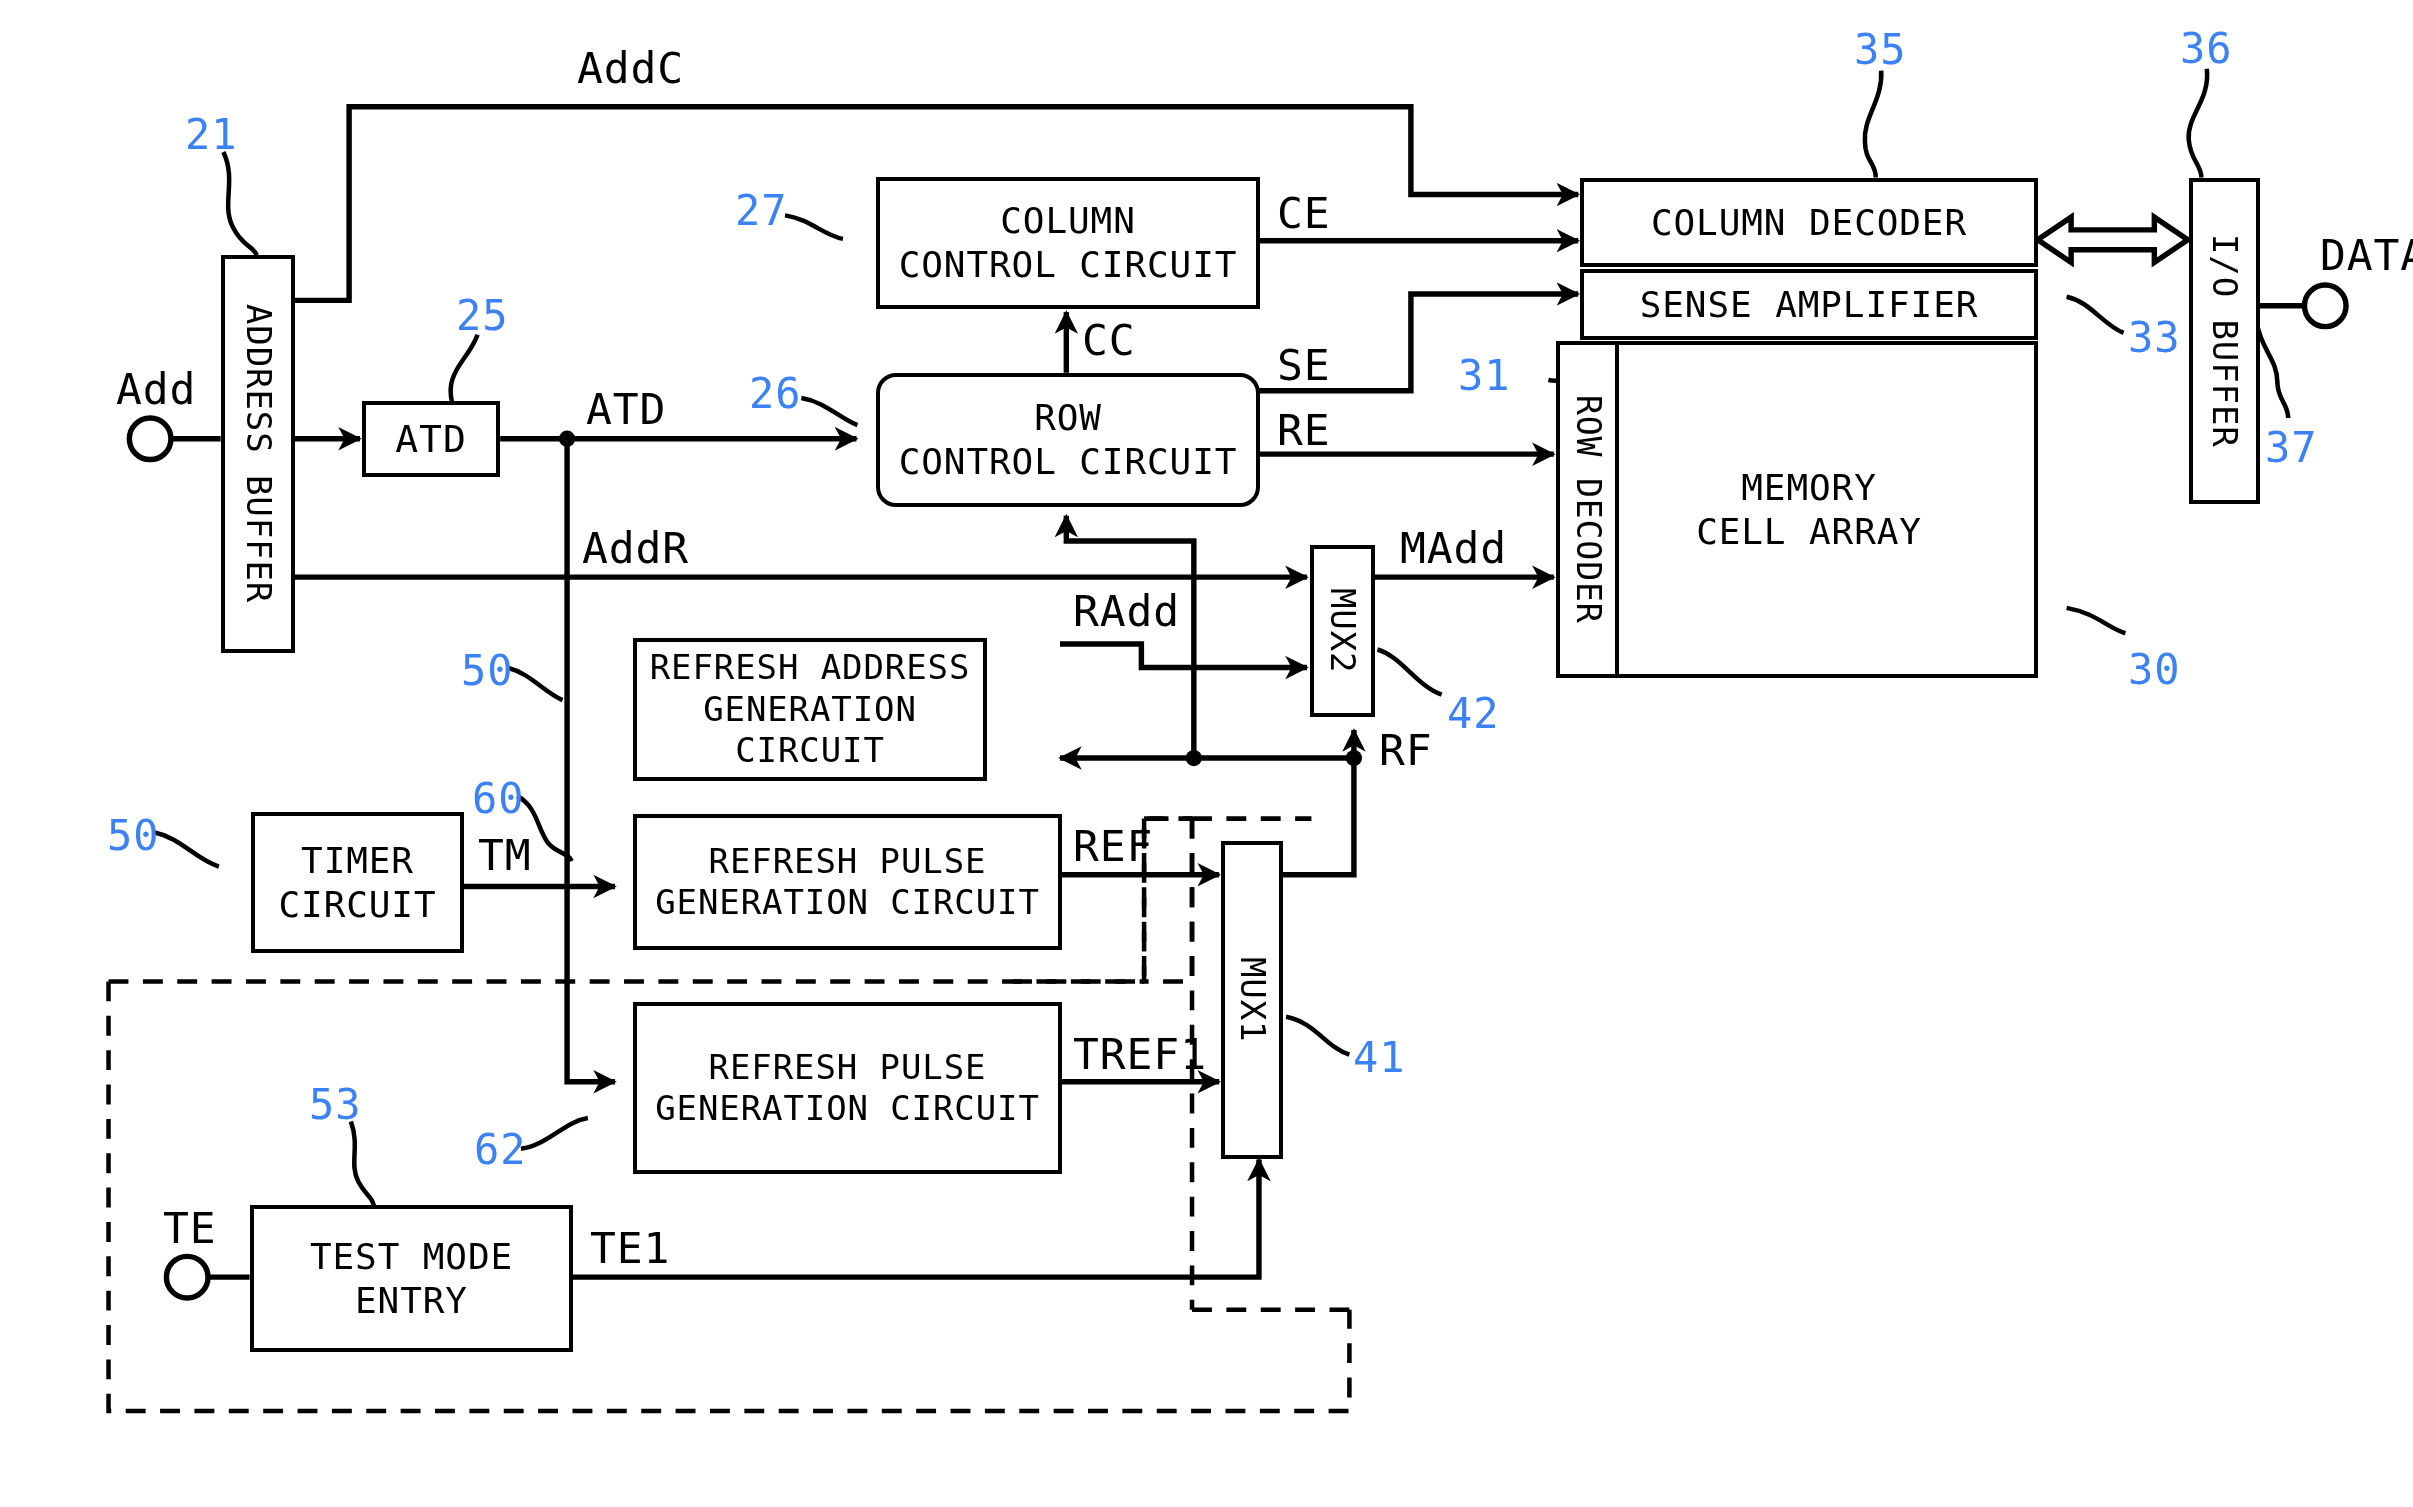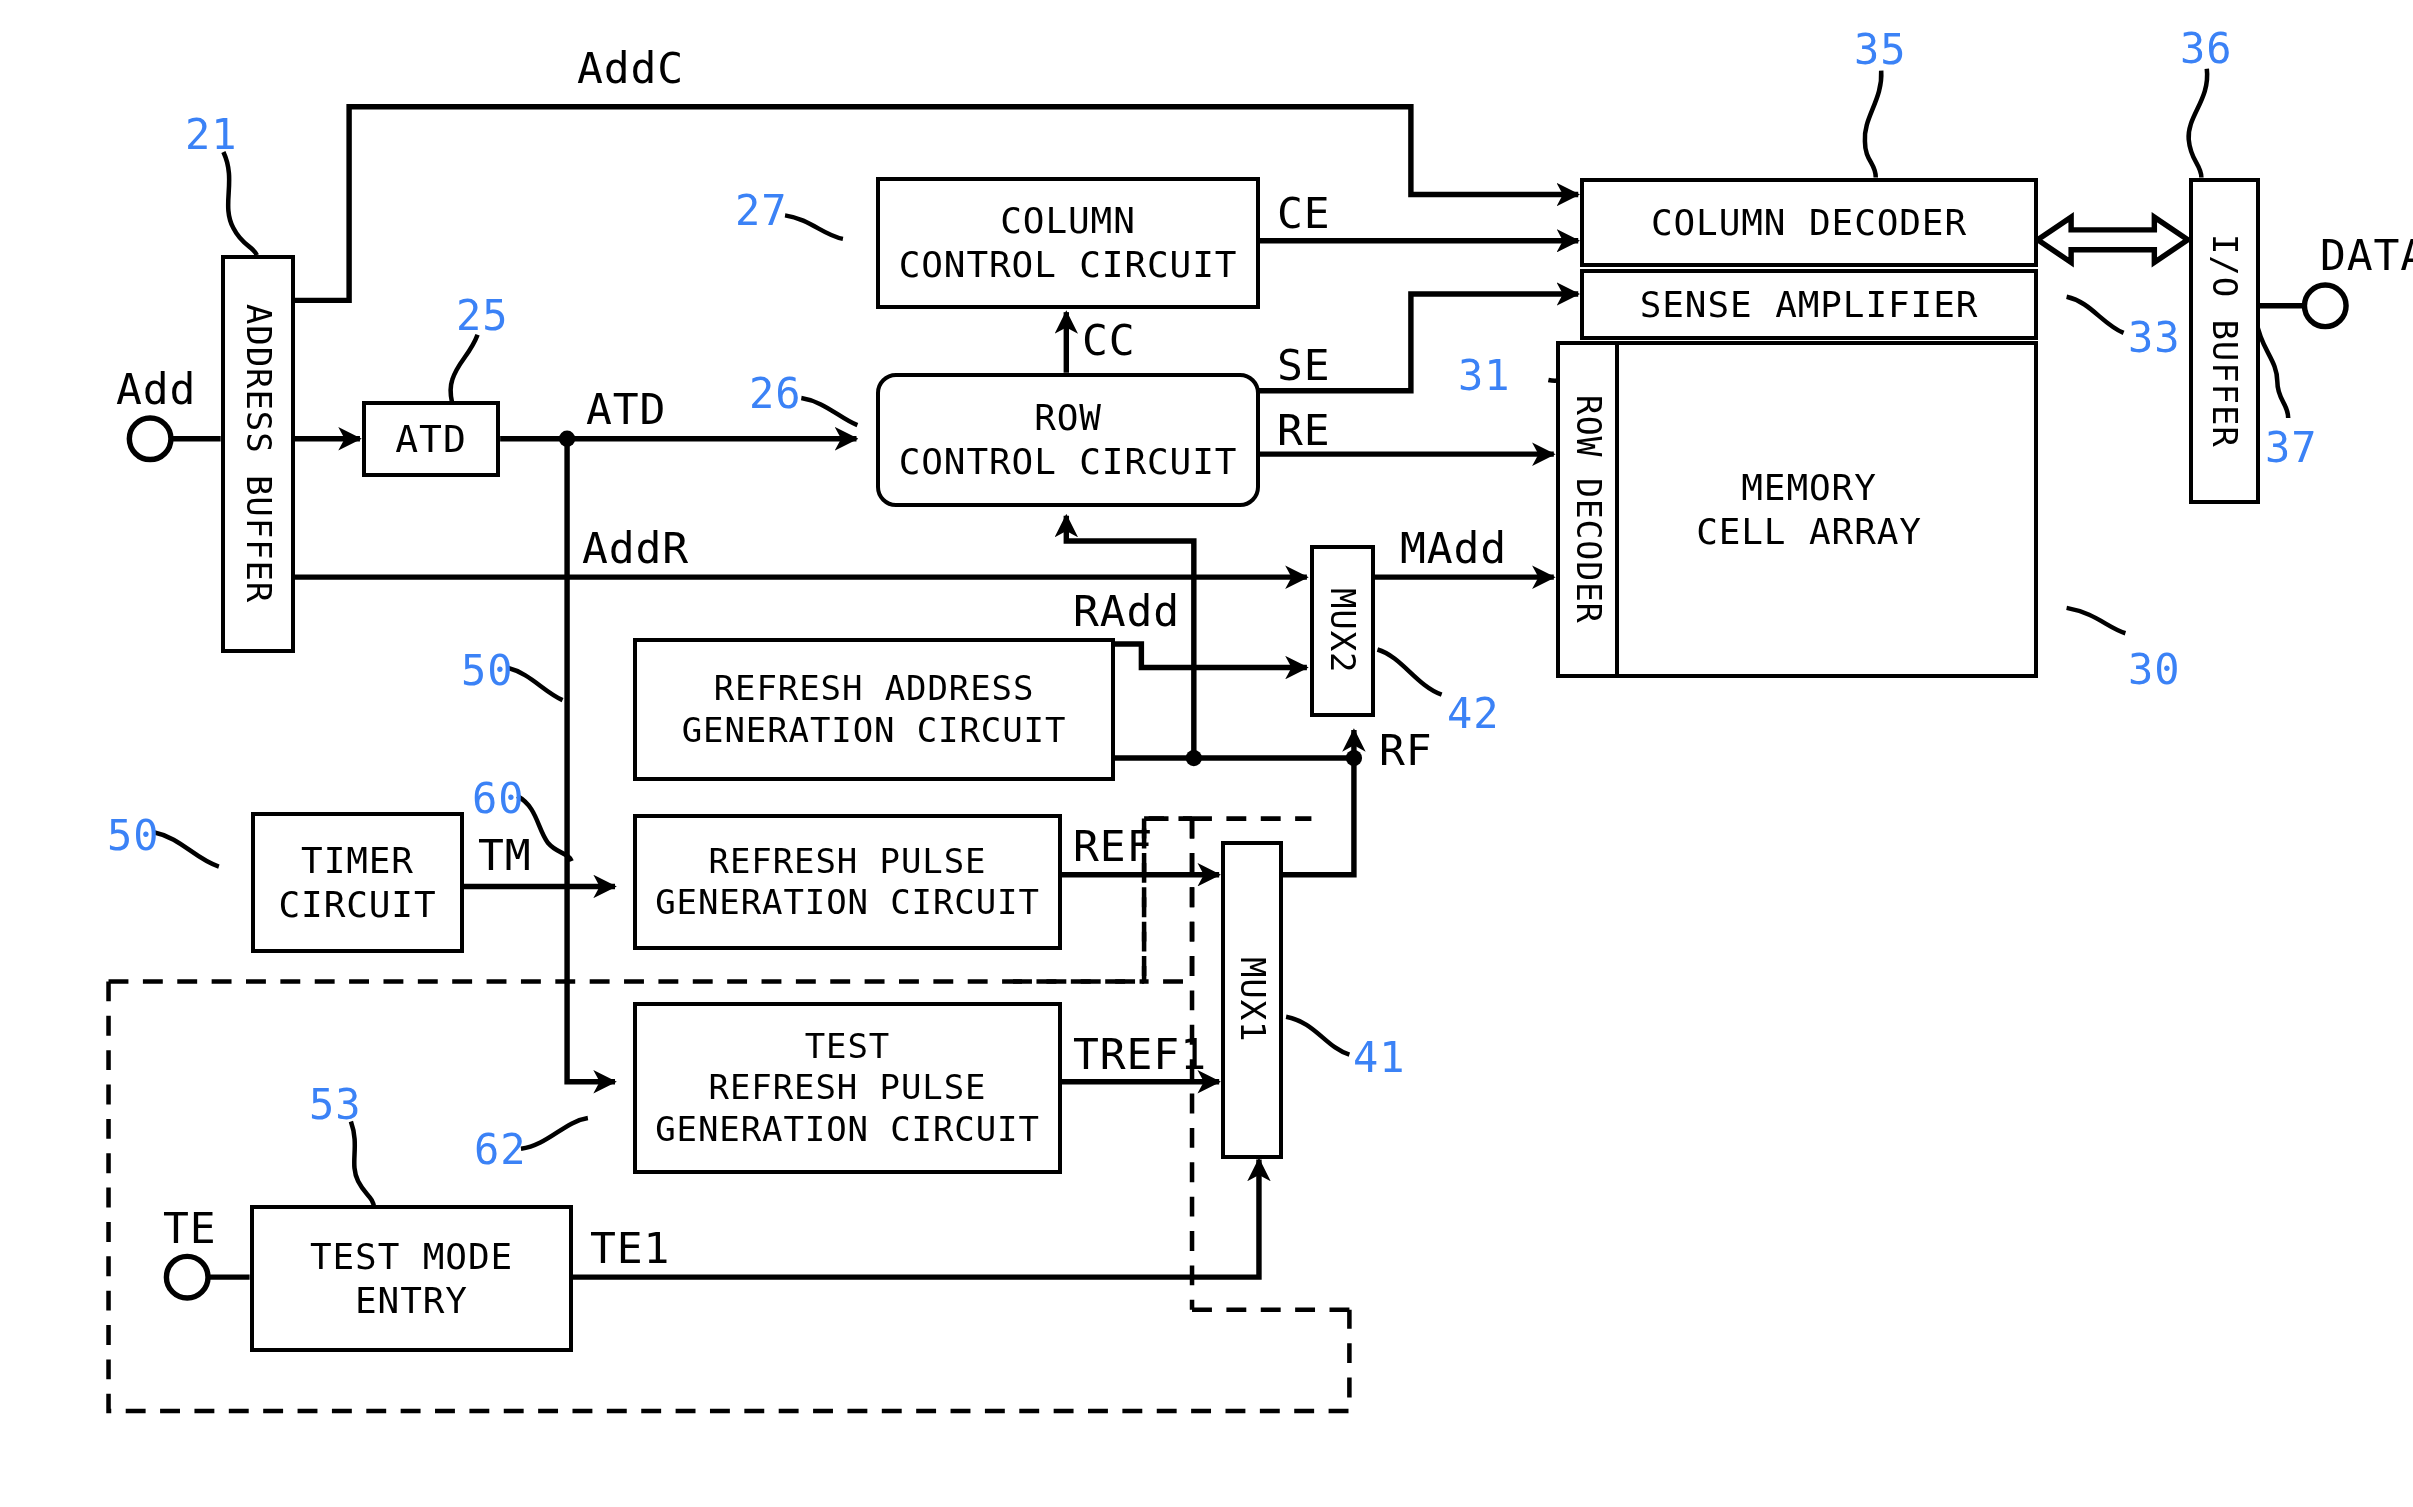--- a/index.html
+++ b/index.html
@@ -196,37 +196,36 @@
   </div>
 
   <div class="blk vert" style="left:1556px; top:341px; width:63px; height:337px; font-size:33px;">
     <span>ROW DECODER</span>
   </div>
 
   <div class="blk vert" style="left:2189px; top:178px; width:71px; height:326px; font-size:34px;">
     <span>I/O BUFFER</span>
   </div>
 
-  <div class="blk" style="left:633px; top:638px; width:482px; height:143px; font-size:34px;">
+  <div class="blk" style="left:633px; top:638px; width:354px; height:143px; font-size:34px;">
     <div>
       <div>REFRESH ADDRESS</div>
       <div>GENERATION CIRCUIT</div>
     </div>
   </div>
 
   <div class="blk" style="left:633px; top:814px; width:429px; height:136px; font-size:34px;">
     <div>
       <div>REFRESH PULSE</div>
       <div>GENERATION CIRCUIT</div>
     </div>
   </div>
 
   <div class="blk" style="left:633px; top:1002px; width:429px; height:172px; font-size:34px;">
     <div>
-      <div>TEST</div>
       <div>REFRESH PULSE</div>
       <div>GENERATION CIRCUIT</div>
     </div>
   </div>
 
   <div class="blk" style="left:251px; top:812px; width:213px; height:141px; font-size:36px;">
     <div>
       <div>TIMER</div>
       <div>CIRCUIT</div>
     </div>

